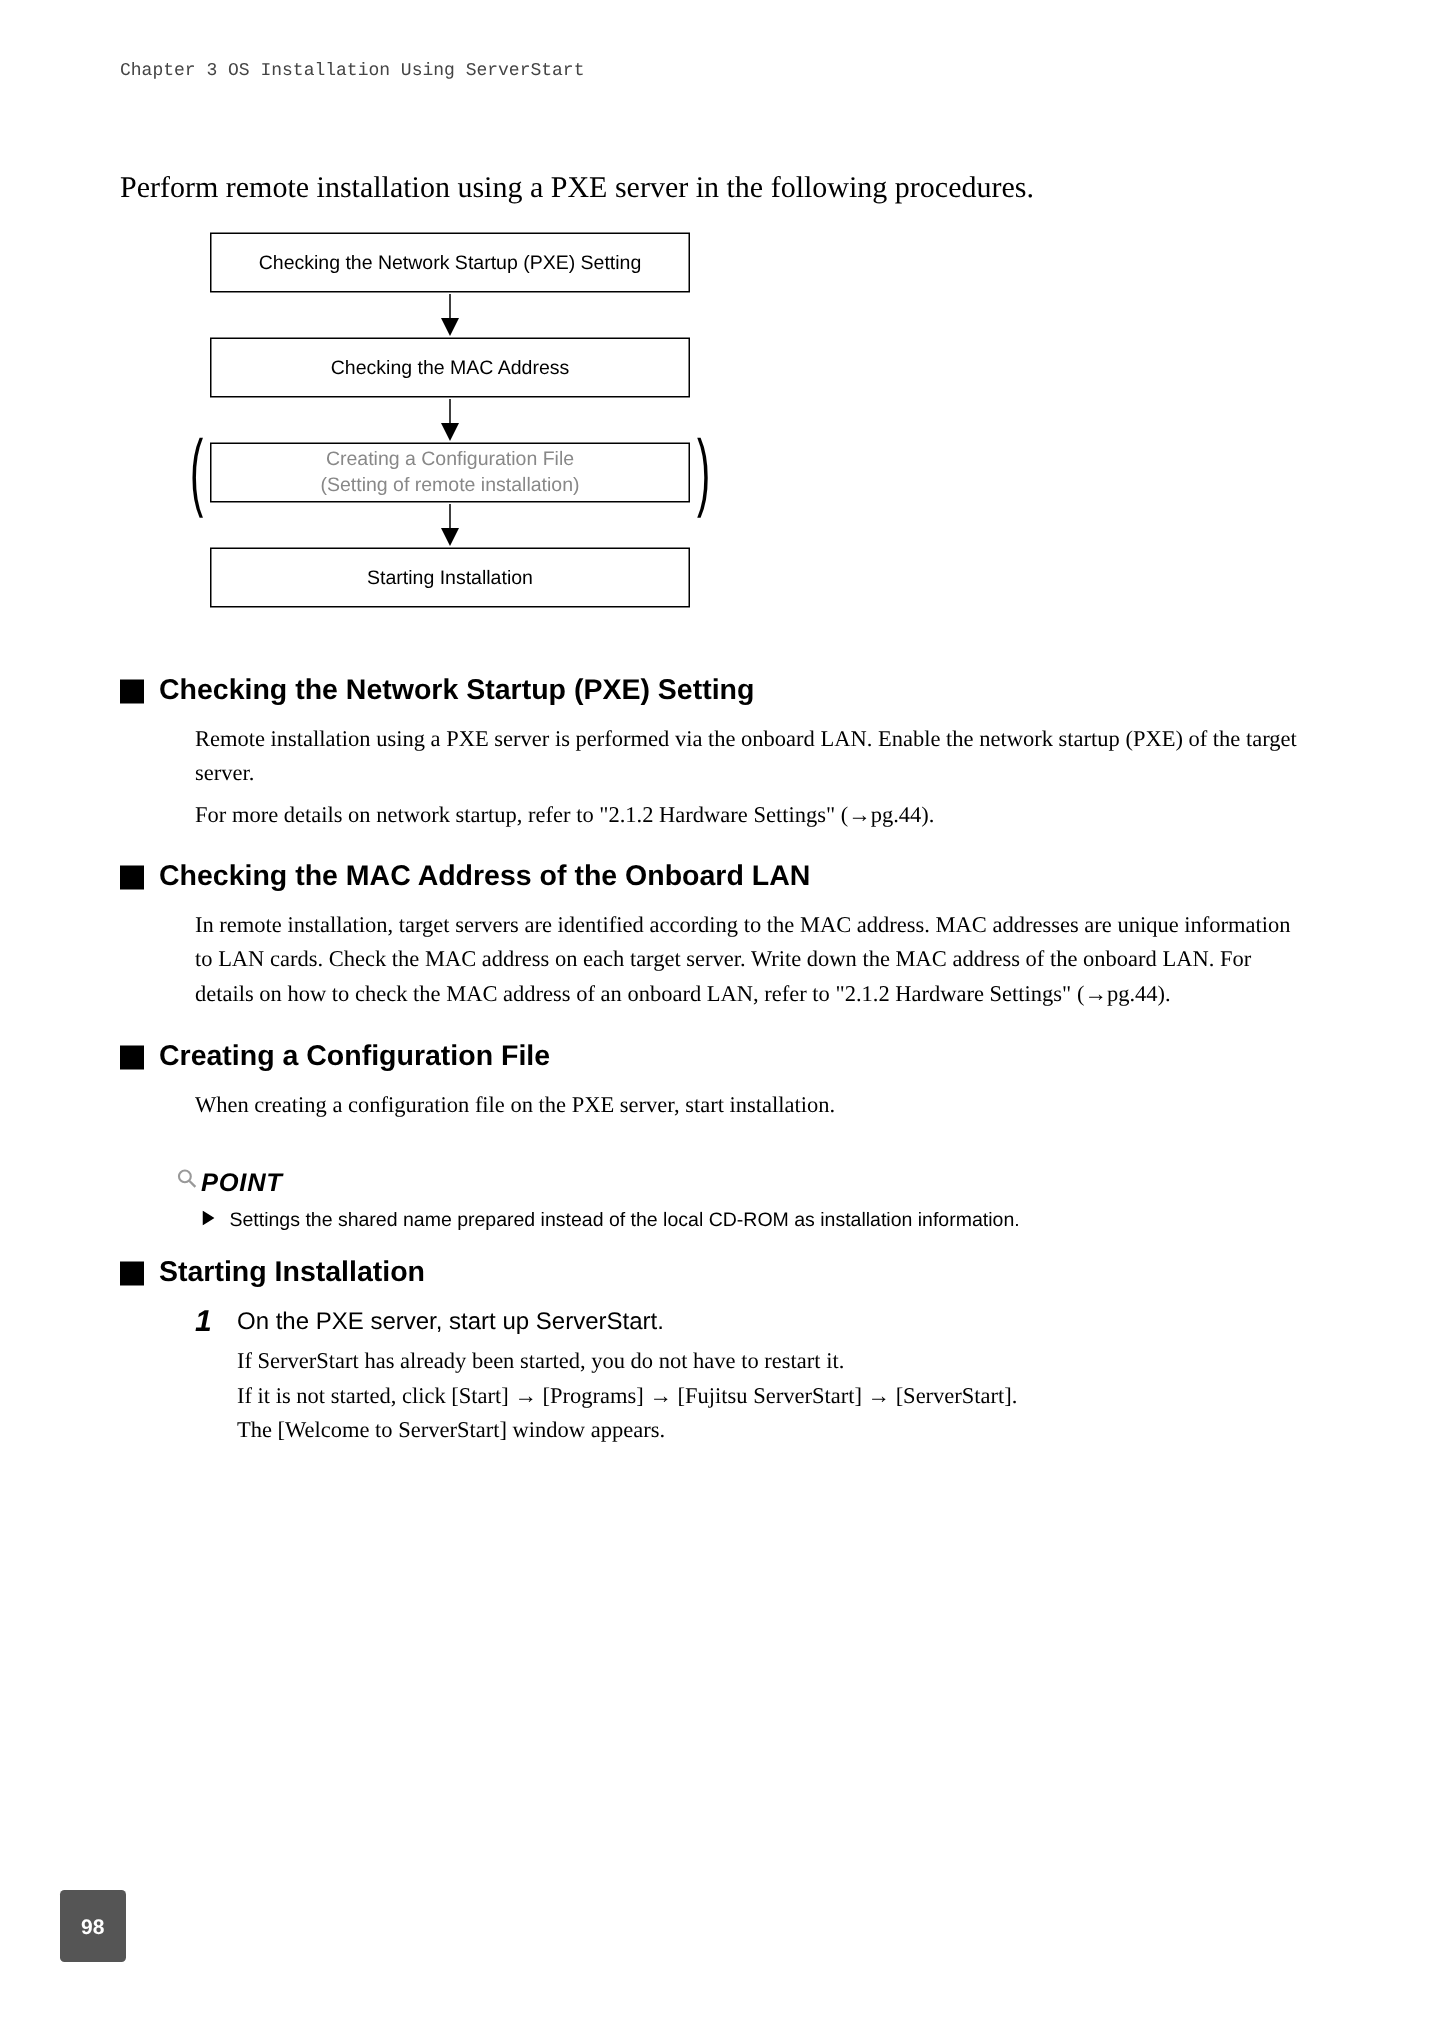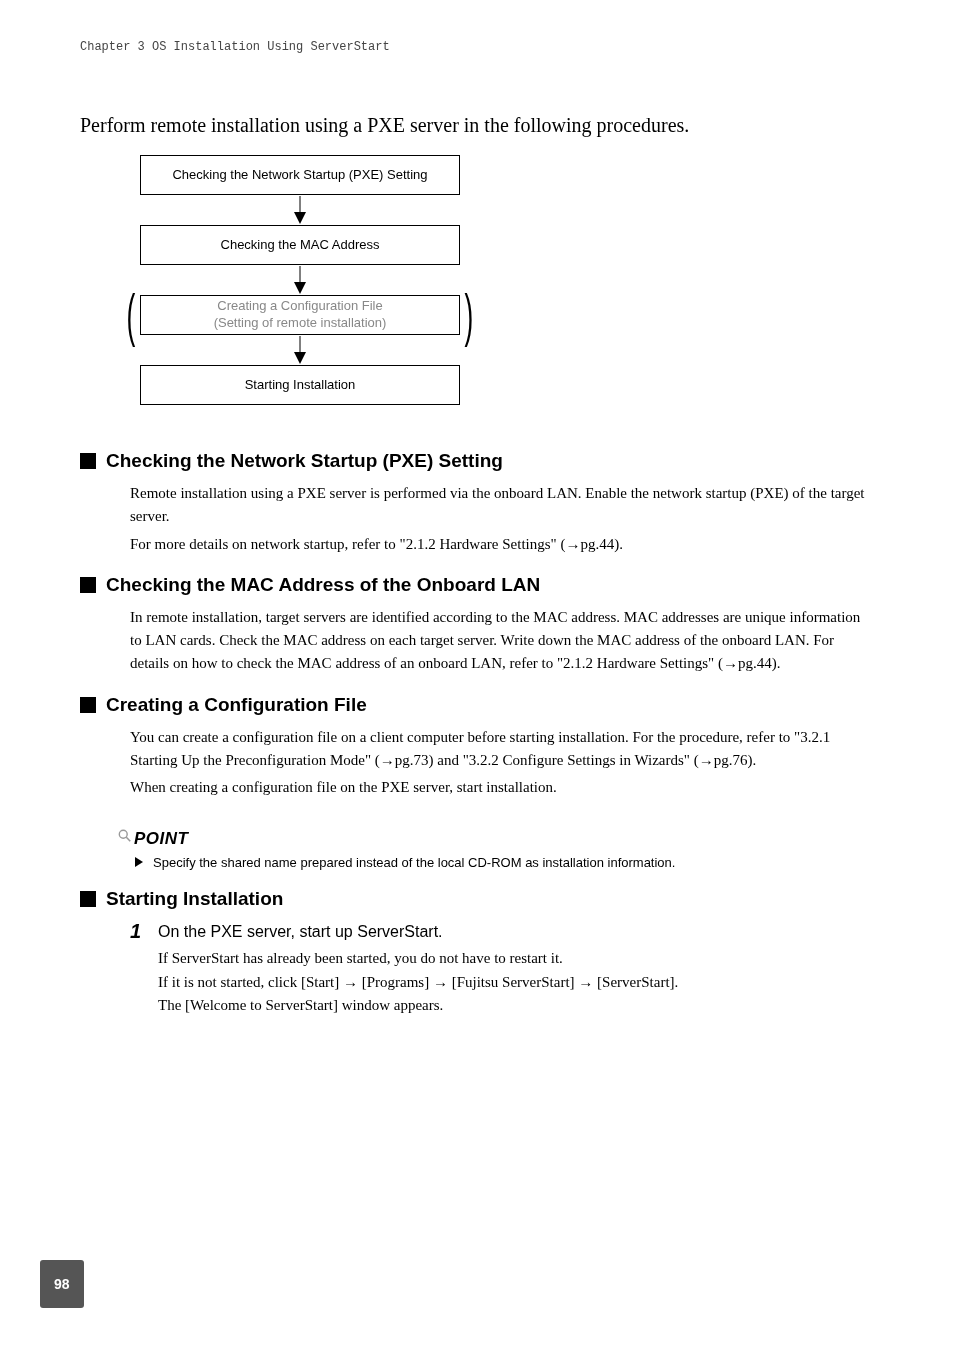--- a/index.html
+++ b/index.html
@@ -229,35 +229,34 @@
   <div class="subsection">
     <span class="square"></span>
     <span>Checking the MAC Address of the Onboard LAN</span>
   </div>
   <p class="body-text">In remote installation, target servers are identified according to the MAC address. MAC addresses are unique information to LAN cards. Check the MAC address on each target server. Write down the MAC address of the onboard LAN. For details on how to check the MAC address of an onboard LAN, refer to "2.1.2 Hardware Settings" (→pg.44).</p>
 
   <div class="subsection">
     <span class="square"></span>
     <span>Creating a Configuration File</span>
   </div>
-  <p class="body-text">You can create a configuration file on a client computer before starting installation. For the procedure, refer to "3.2.1 Starting Up the Preconfiguration Mode" (→pg.73) and "3.2.2 Configure Settings in Wizards" (→pg.76).</p>
   <p class="body-text"> When creating a configuration file on the PXE server, start installation.</p>
 
   <div class="point-label">
     <svg class="magnifier" viewBox="0 0 16 16">
       <circle cx="6" cy="6" r="4.5" fill="none" stroke="#999" stroke-width="1.6"></circle>
       <line x1="9.5" y1="9.5" x2="14" y2="14" stroke="#999" stroke-width="1.8"></line>
     </svg>
     <span class="point-text">POINT</span>
   </div>
   <div class="point-item">
     <svg class="tri" width="8" height="10" viewBox="0 0 8 10">
       <polygon points="0,0 8,5 0,10" fill="#000"></polygon>
     </svg>
-    <span>Specify the shared name prepared instead of the local CD-ROM as installation information.</span>
+    <span>Settings the shared name prepared instead of the local CD-ROM as installation information.</span>
   </div>
 
   <div class="subsection">
     <span class="square"></span>
     <span>Starting Installation</span>
   </div>
 
   <div class="step">
     <span class="step-num">1</span>
     <span class="step-title">On the PXE server, start up ServerStart.</span>

